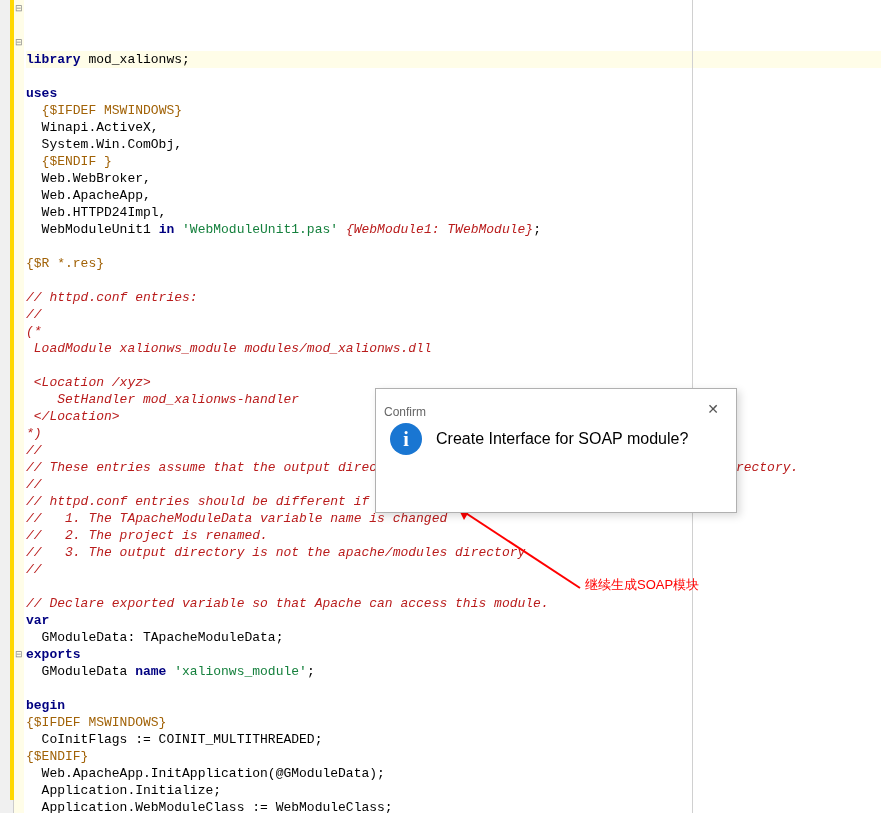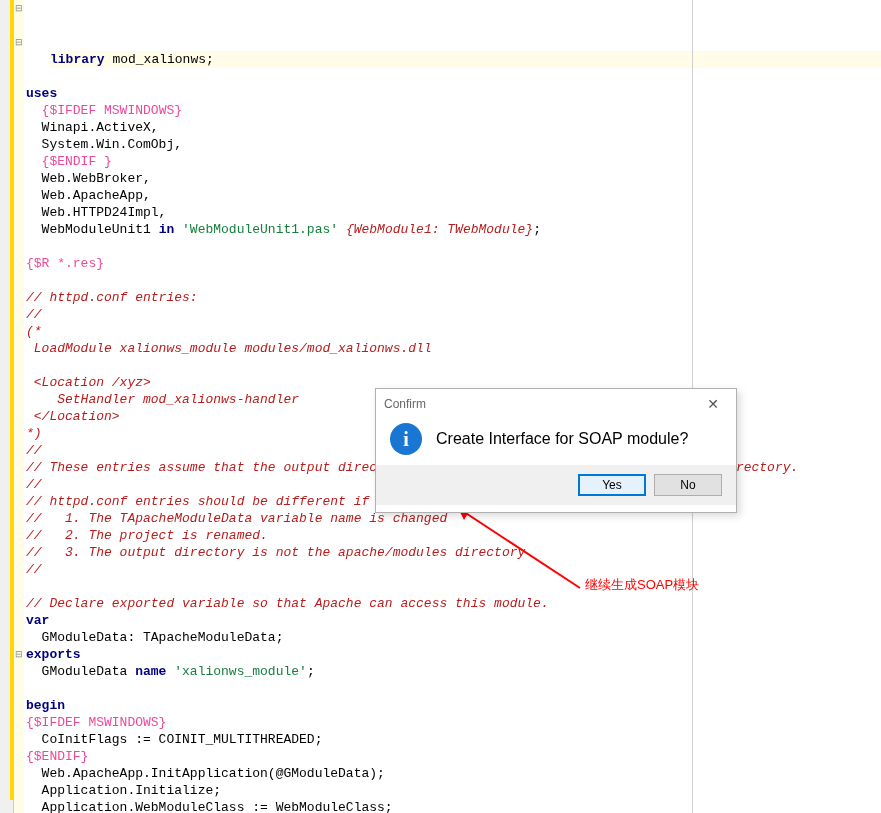--- a/index.html
+++ b/index.html
@@ -36,25 +36,25 @@
 }
 .code {
   flex: 1;
   padding-left: 2px;
   white-space: pre;
   line-height: 17px;
   background: #fff;
   position: relative;
 }
 .code .line { height: 17px; }
-.code .hl-line { background: #fffde8; margin-left: 24px; }
+.code .hl-line { background: #fffde8; }
 .k { color: #000080; font-weight: bold; }
 .s { color: #15803d; }
 .c { color: #b91c1c; font-style: italic; }
-.d { color: #ec4899; margin-top: 44px; }
+.d { color: #a16207; margin-top: 44px; }
 .n { color: #000000; }
 .rmargin {
   position: absolute;
   left: 668px;
   top: 0;
   bottom: 0;
   width: 1px;
   background: #d0d0d0;
 }
 .yellowbar {
@@ -70,21 +70,21 @@
   width: 362px;
   height: 125px;
   background: #ffffff;
   border: 1px solid #b0b0b0;
   box-shadow: 3px 3px 8px rgba(0,0,0,0.15);
   font-family: "Segoe UI", Tahoma, sans-serif;
 }
 .dialog-titlebar {
   height: 30px;
   display: flex;
-  align-items: center;
+  align-items: flex-end;
   padding: 0 8px;
   color: #666;
   font-size: 12px;
   gap: 33px;
 }
 .dialog-close {
   margin-left: auto;
   width: 30px;
   height: 20px;
   display: flex;
@@ -188,17 +188,13 @@
   <div class="dialog-titlebar">
     <span>Confirm</span>
     <div class="dialog-close">
       <span>✕</span>
     </div>
   </div>
   <div class="dialog-body">
     <div class="dialog-icon">i</div>
     <div class="dialog-text">Create Interface for SOAP module?</div>
   </div>
-  <div class="dialog-buttons">
-    <div class="dlg-btn primary">Yes</div>
-    <div class="dlg-btn">No</div>
-  </div>
 </div>
 
 </body></html>

